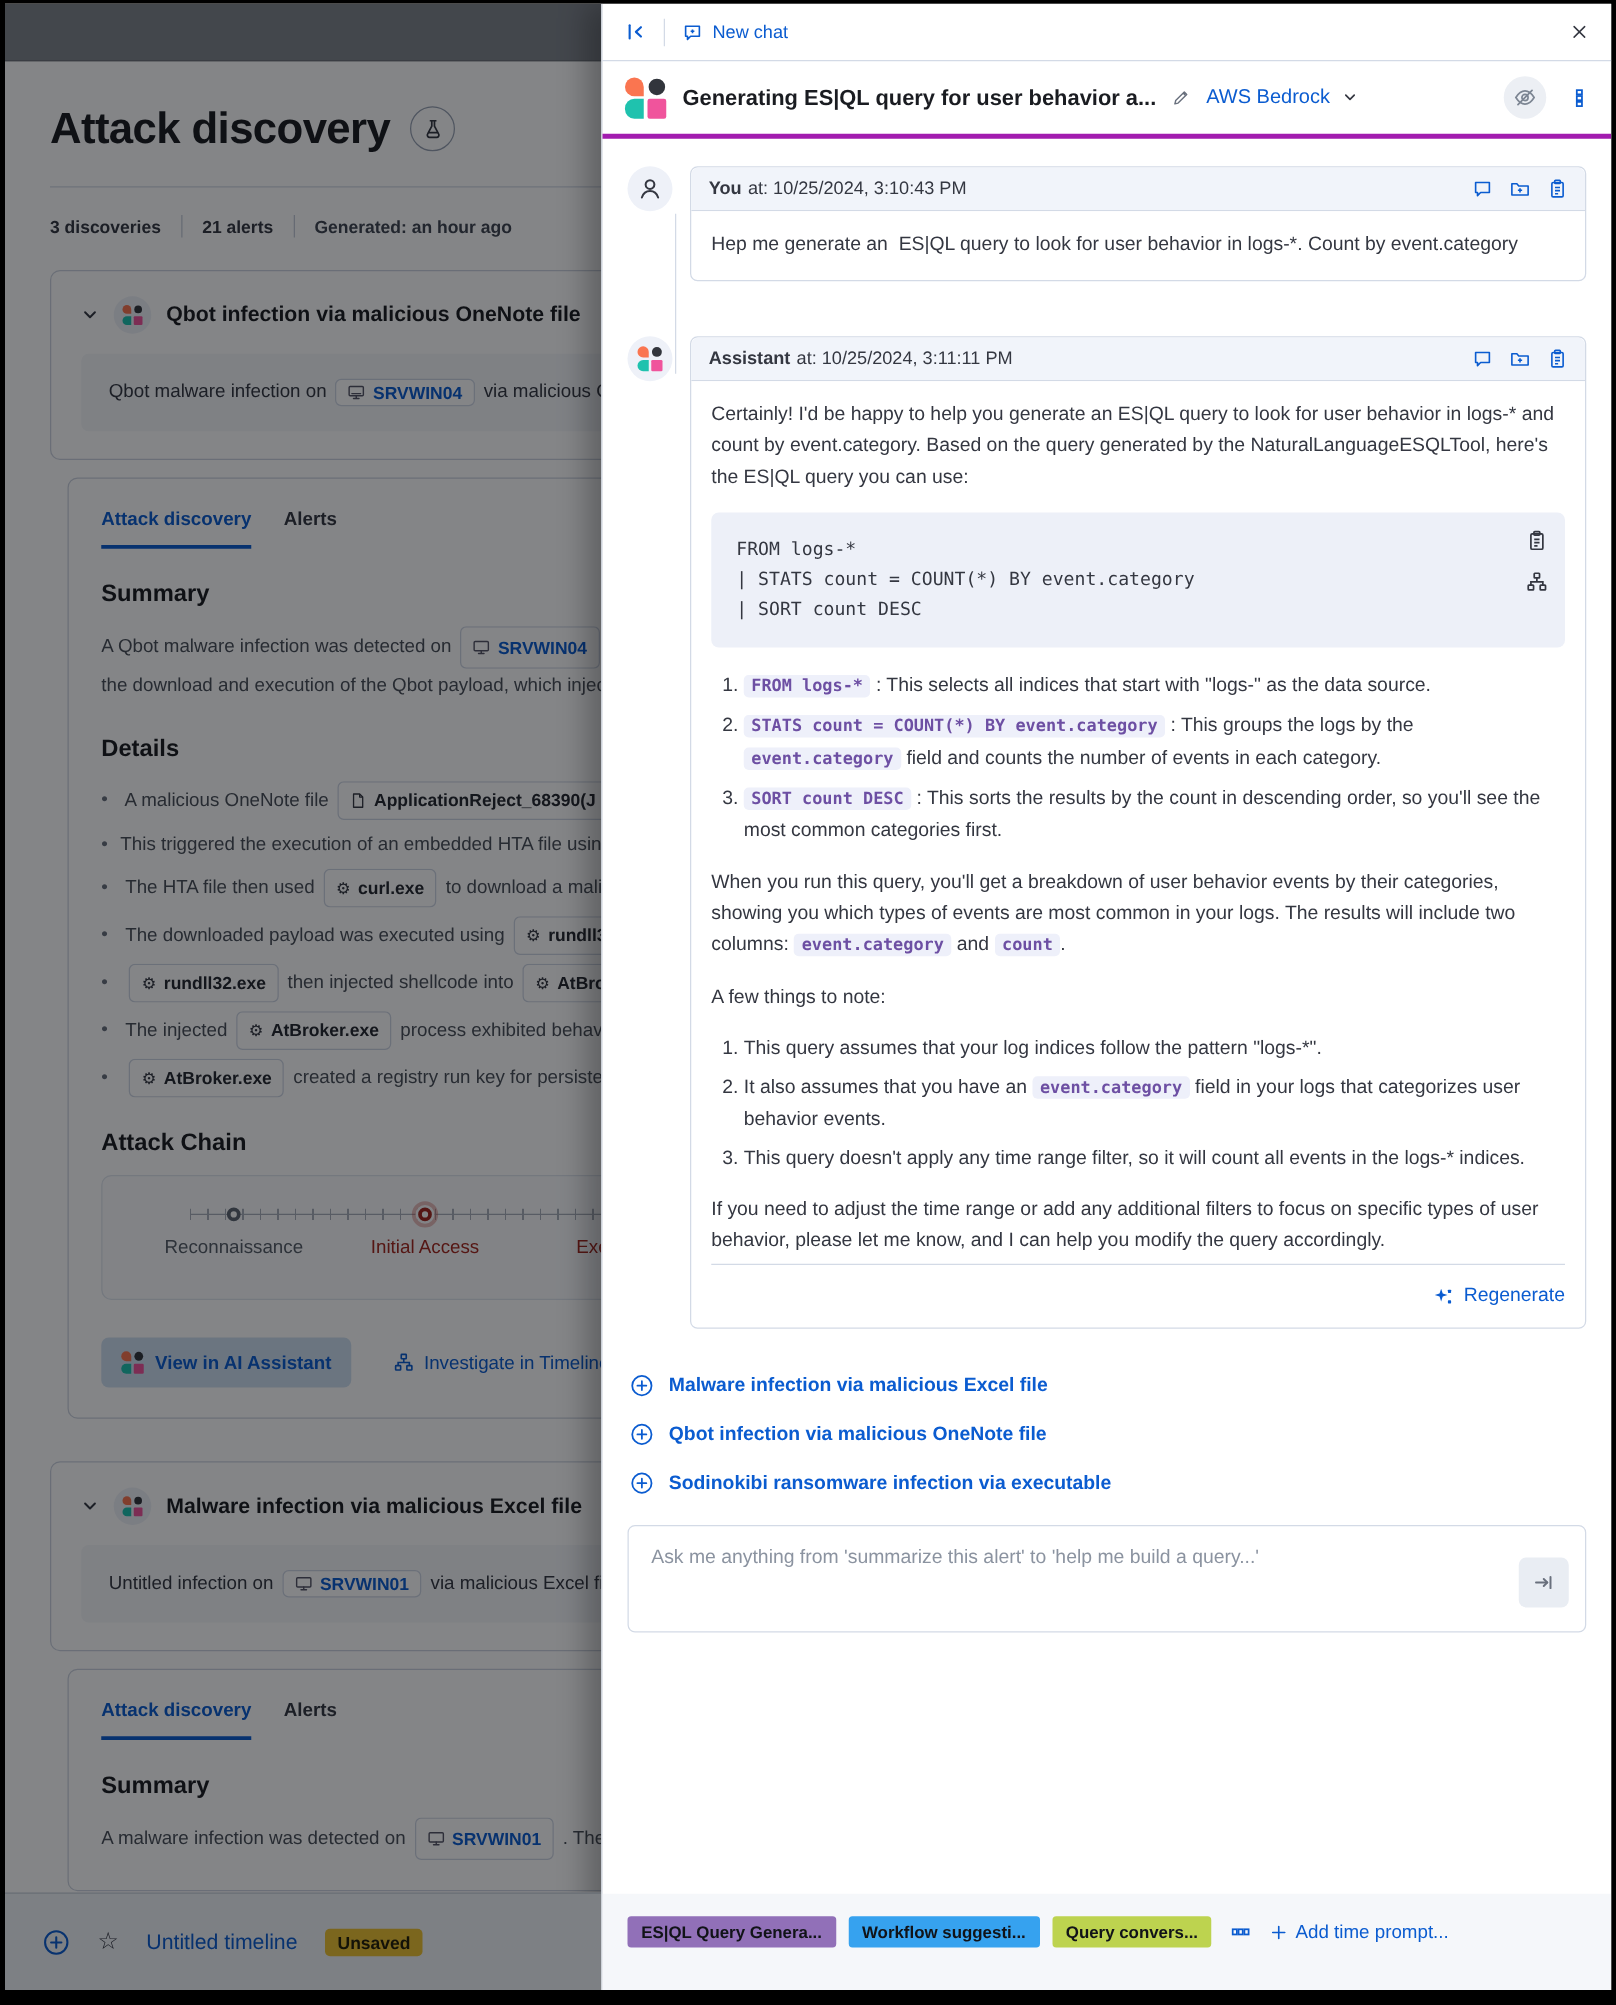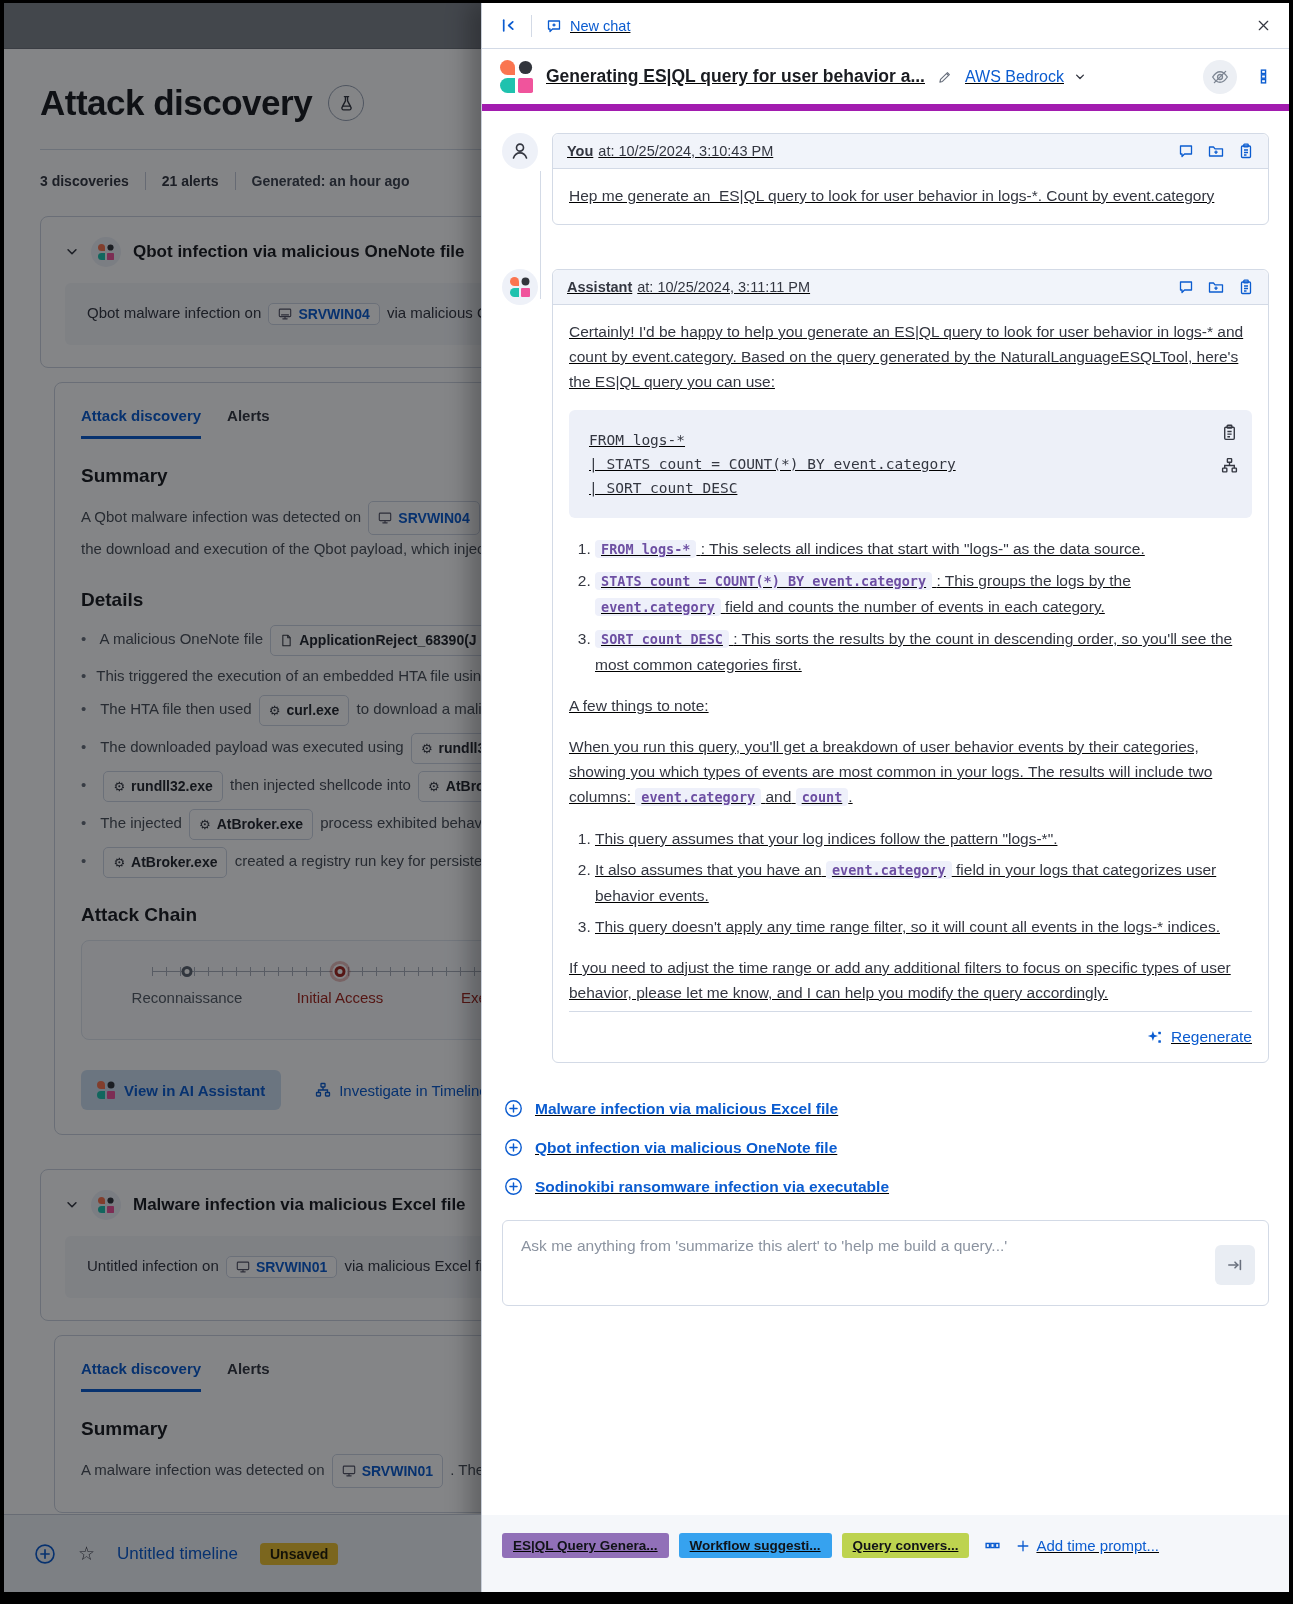--- a/index.html
+++ b/index.html
@@ -55,27 +55,27 @@
   .btn-timeline { display:inline-flex; align-items:center; gap:8px; color:#0b5cd0; font-size:15px; background:none; border:none; white-space:nowrap; }
 
   .timeline-bar { position:absolute; left:0; right:0; bottom:0; height:78px; background:#f2f5fa; border-top:1px solid #c9cfda; display:flex; align-items:center; padding:0 30px; gap:22px; z-index:5; }
   .tl-title { color:#0b5cd0; font-size:17px; }
   .tl-badge { background:#eec331; color:#231f07; font-size:14px; font-weight:700; border-radius:4px; padding:3px 10px; }
   .tl-star { font-size:19px; color:#343741; }
 
   .dim-overlay { position:absolute; inset:0; background:rgba(4,6,10,0.49); z-index:10; }
 
   
-  .flyout { position:relative; width:808px; height:100%; background:#fff; border-left:1px solid #c9cfd9; box-shadow:-12px 0 22px rgba(0,0,0,.28); display:flex; flex-direction:column; flex:none;text-decoration:underline; }
+  .flyout { position:relative; width:808px; height:100%; background:#fff; border-left:1px solid #c9cfd9; box-shadow:-12px 0 22px rgba(0,0,0,.28); display:flex; flex-direction:column; flex:none; }
   .fly-top { height:46px; flex:none; display:flex; align-items:center; padding:0 18px; gap:14px; border-bottom:1px solid #d3dae6; }
   .v-div { width:1px; height:22px; background:#d3dae6; }
   .btn-newchat { display:inline-flex; align-items:center; gap:8px; color:#0b5cd0; font-size:14.5px; font-weight:500; background:none; border:none; }
   .btn-close { margin-left:auto; color:#343741; background:none; border:none; display:flex; }
 
-  .fly-title-row { height:62px; flex:none; display:flex; align-items:center; gap:13px; padding:0 18px; border-bottom:7px solid #a21caf; }
+  .fly-title-row { height:62px; flex:none; display:flex; align-items:center; gap:13px; padding:0 18px; border-bottom:4px solid #a21caf; }
   .fly-title { font-size:17.5px; font-weight:700; color:#1a1c21; white-space:nowrap; }
   .pencil { color:#69707d; }
   .connector-btn { display:inline-flex; align-items:center; gap:10px; color:#0b5cd0; font-size:16px; font-weight:500; background:none; border:none; white-space:nowrap; }
   .connector-btn .chev { color:#343741; }
   .anon-btn { margin-left:auto; width:34px; height:34px; border-radius:50%; background:#eceff4; border:none; color:#7d8693; display:flex; align-items:center; justify-content:center; }
   .boxes-btn { background:none; border:none; color:#0b5cd0; display:flex; margin-left:6px; }
 
   .fly-body { flex:1; display:flex; flex-direction:column; overflow:hidden; padding:0 20px; }
   .chat { position:relative; padding-top:22px; }
   .thread-line { position:absolute; left:38px; top:60px; height:128px; width:1px; background:#d3dae6; }
@@ -524,28 +524,28 @@
                 </div>
               </div>
 
 
               <ol class="msg-list">
                 <li><span class="ic">FROM logs-*</span> <span>: This selects all indices that start with "logs-" as the data source.</span></li>
                 <li><span class="ic">STATS count = COUNT(*) BY event.category</span> <span>: This groups the logs by the</span> <span class="ic">event.category</span> <span>field and counts the number of events in each category.</span></li>
                 <li><span class="ic">SORT count DESC</span> <span>: This sorts the results by the count in descending order, so you'll see the most common categories first.</span></li>
               </ol>
 
-              <p>A few things to note:</p>
-
               <p>
                 <span>When you run this query, you'll get a breakdown of user behavior events by their categories, showing you which types of events are most common in your logs. The results will include two columns:</span>
                 <span class="ic">event.category</span>
                 <span>and</span>
                 <span class="ic">count</span><span>.</span>
               </p>
+
+              <p>A few things to note:</p>
 
               <ol class="msg-list">
                 <li><span>This query assumes that your log indices follow the pattern "logs-*".</span></li>
                 <li><span>It also assumes that you have an</span> <span class="ic">event.category</span> <span>field in your logs that categorizes user behavior events.</span></li>
                 <li><span>This query doesn't apply any time range filter, so it will count all events in the logs-* indices.</span></li>
               </ol>
 
               <p style="margin-bottom:4px">If you need to adjust the time range or add any additional filters to focus on specific types of user behavior, please let me know, and I can help you modify the query accordingly.</p>
 
               <div class="regen-wrap">

